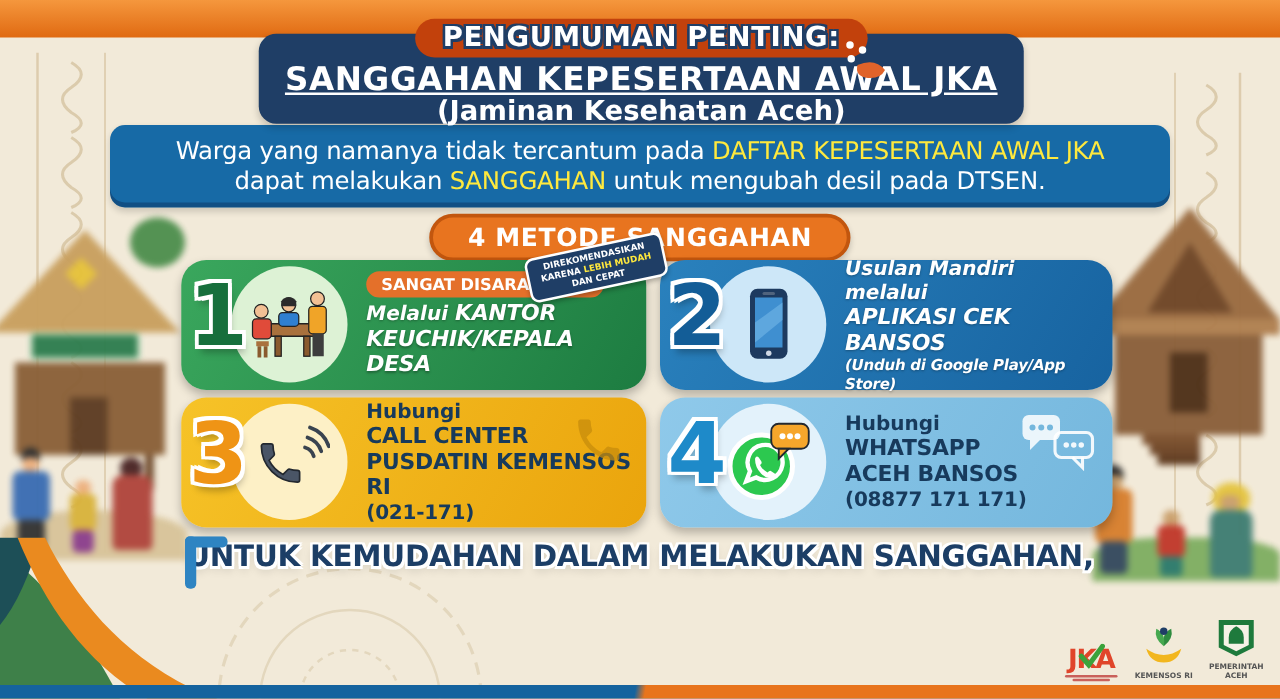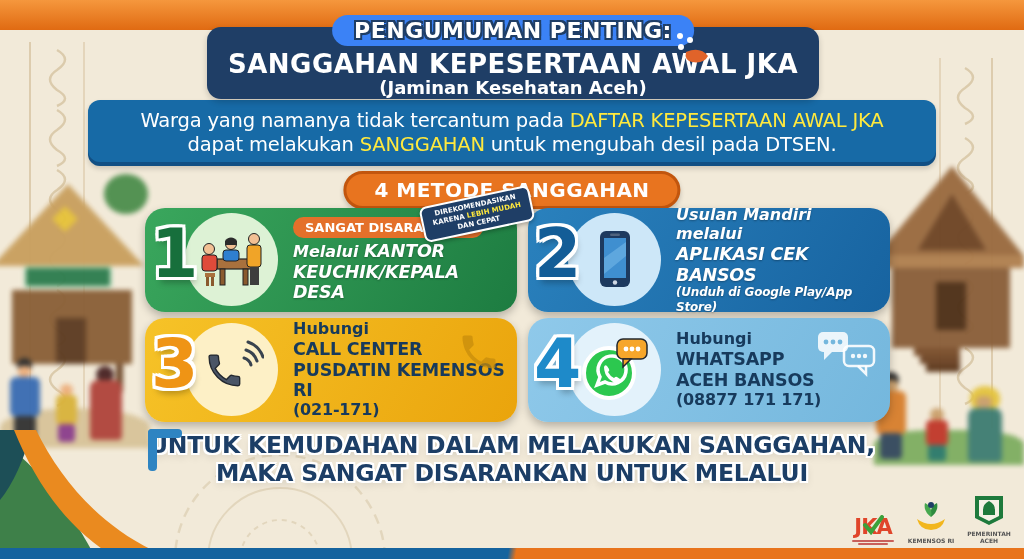--- a/index.html
+++ b/index.html
@@ -18,25 +18,25 @@
   .scene div{position:absolute;}
   .tri{width:0;height:0;}
   .corner-svg{position:absolute;left:0;bottom:0;}
   .stripe{position:absolute;left:0;bottom:0;width:1024px;height:11px;
     background:linear-gradient(100deg,#15639e 0 49.6%,#e8741c 50.4% 100%);}
   
   .header{position:absolute;left:207px;top:27px;width:612px;height:72px;
     background:#1f3e66;border-radius:14px;text-align:center;z-index:6;
     box-shadow:0 3px 6px rgba(0,0,0,.18);}
   .badge-pill{position:absolute;left:50%;top:-12px;transform:translateX(-50%);
-    background:#3b82f6;border-radius:18px;padding:3px 22px;white-space:nowrap;}
+    background:#c2410c;border-radius:18px;padding:3px 22px;white-space:nowrap;}
   .badge-pill span{font-size:22px;font-weight:bold;color:#fff;letter-spacing:.5px;
     text-shadow:-2px -2px 0 #1f3e66,2px -2px 0 #1f3e66,-2px 2px 0 #1f3e66,2px 2px 0 #1f3e66,0 2px 0 #1f3e66;}
-  .title{margin-top:24px;font-size:26px;font-weight:bold;color:#fff;letter-spacing:.5px;line-height:1.05;}
-  .subtitle{font-size:18px;font-weight:bold;color:#fff;line-height:1.1;}
+  .title{margin-top:24px;font-size:26px;font-weight:bold;color:#fff;letter-spacing:.5px;line-height:1.05;text-decoration:underline;}
+  .subtitle{font-size:22px;font-weight:bold;color:#fff;line-height:1.1;}
   .deco-dots{position:absolute;left:672px;top:30px;width:50px;height:34px;z-index:7;}
   
   .intro{position:absolute;left:88px;top:100px;width:848px;height:66px;
     background:#176aa6;border-radius:12px;z-index:5;text-align:center;
     padding-top:9px;box-shadow:inset 0 -4px 0 rgba(0,0,30,.25),0 3px 5px rgba(0,0,0,.15);}
   .intro p{margin:0;font-size:19.5px;font-weight:normal;color:#fff;line-height:1.25;letter-spacing:-.2px;}
   .yel{color:#ffe93d;}
   
   .methods-pill{position:absolute;left:50%;top:171px;transform:translateX(-50%);
     background:#e8741f;border:3px solid #c2560e;border-radius:22px;
@@ -307,21 +307,20 @@
       </div>
     </div>
   </div>
 
   <svg class="bracket" width="48" height="46" viewBox="0 0 48 46">
     <rect x="0" y="0" width="34" height="9" rx="4" fill="#2e84c2"></rect>
     <rect x="0" y="0" width="9" height="42" rx="4" fill="#2e84c2"></rect>
   </svg>
   <div class="statement">
     <div class="st-line">UNTUK KEMUDAHAN DALAM MELAKUKAN SANGGAHAN,</div>
-    <div class="st-line">MAKA SANGAT DISARANKAN UNTUK MELALUI</div>
   </div>
 
 
   <div class="logos">
     <div class="logo">
       <div class="jka-word"><span>JKA</span>
         <svg class="jka-check" width="22" height="20" viewBox="0 0 22 20">
           <path d="M3 10 l6 7 L20 2" fill="none" stroke="#3ba23b" stroke-width="4" stroke-linecap="round"></path>
         </svg>
       </div>

